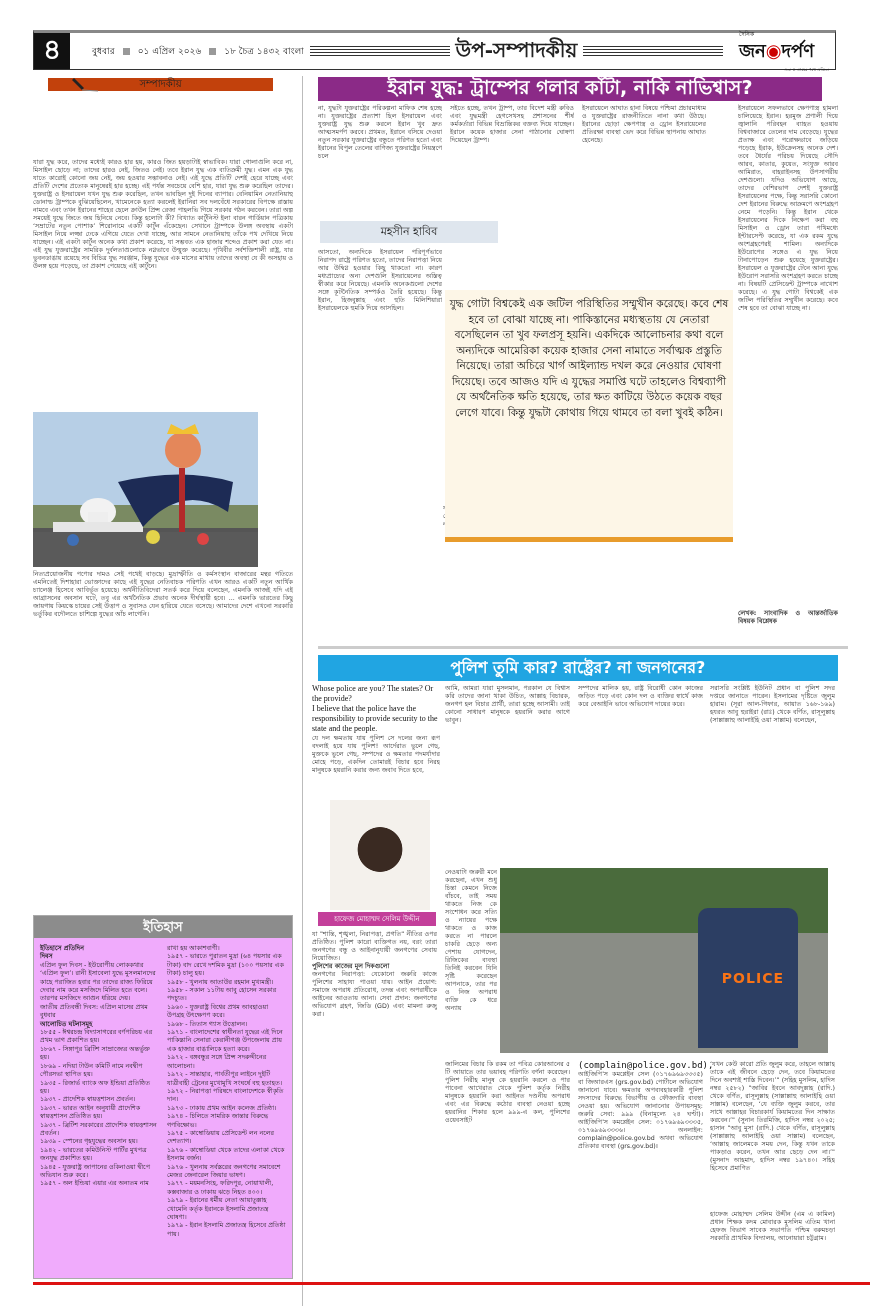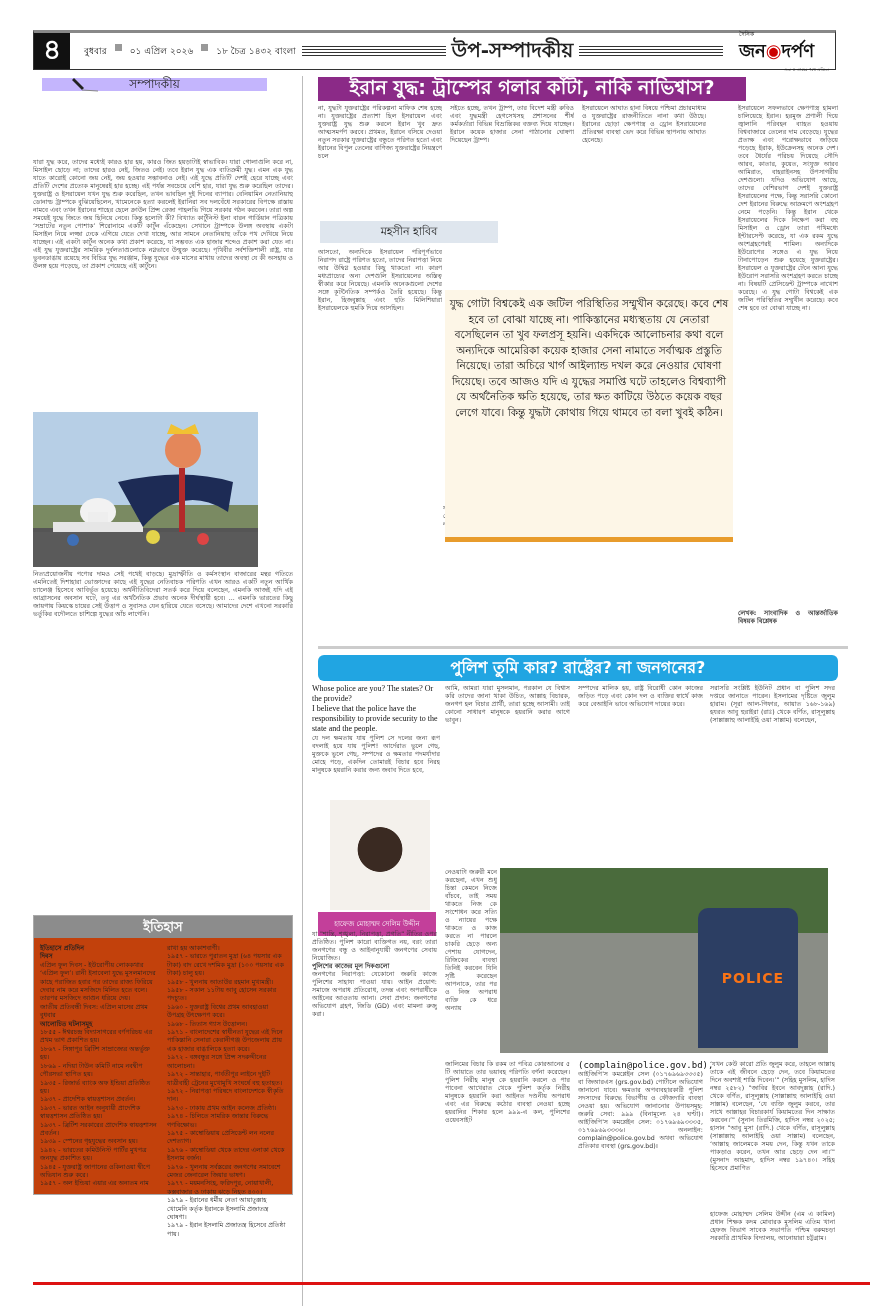--- a/index.html
+++ b/index.html
@@ -4,61 +4,61 @@
 <style>
   * { box-sizing: border-box; margin: 0; padding: 0; }
   html, body { width: 870px; height: 1314px; background: #fff; overflow: hidden; }
   body { font-family: "DejaVu Sans", sans-serif; color: #222; position: relative; }
 
   .page { position: absolute; left: 0; top: 0; width: 870px; height: 1314px; }
 
   
   .masthead { position: absolute; left: 33px; top: 30px; width: 803px; height: 40px; border: 1px solid #333; border-top: 3px solid #888; display: flex; align-items: center; }
   .page-num { width: 36px; height: 100%; background: #111; color: #fff; font: bold 28px "DejaVu Sans", sans-serif; display: flex; align-items: center; justify-content: center; }
-  .dateline { font-size: 9px; margin-left: 14px; white-space: nowrap; display: flex; gap: 8px; }
+  .dateline { font-size: 9px; margin-left: 22px; white-space: nowrap; display: flex; align-items: center; gap: 8px; }
   .sq { display: inline-block; width: 7px; height: 7px; background: #999; }
   .rules { flex: 1; height: 10px; margin: 0 6px; background: repeating-linear-gradient(#333 0 1px, transparent 1px 3px); }
   .section-title { font: bold 20px "DejaVu Sans", sans-serif; white-space: nowrap; }
   .logo { width: 90px; margin-left: 10px; margin-right: 6px; display: flex; flex-direction: column; line-height: 1; }
   .logo-small { font-size: 6px; }
   .logo-main { font: bold 18px "DejaVu Sans", sans-serif; color: #111; }
   .logo-dot { color: #c00; }
   .logo-tag { font-size: 4px; text-align: right; }
 
   .col-divider { position: absolute; left: 302px; top: 76px; width: 1px; height: 1230px; background: #bbb; }
 
   
-  .editorial-banner { position: absolute; left: 42px; top: 78px; width: 225px; height: 13px; background: #c4b5fd; display: flex; align-items: center; justify-content: center; font-size: 12px; }
+  .editorial-banner { position: absolute; left: 48px; top: 78px; width: 225px; height: 13px; background: #c2410c; display: flex; align-items: center; justify-content: center; font-size: 10px; }
   .pen-icon { position: absolute; left: 70px; top: 78px; width: 30px; height: 14px; }
   .ed-headline { position: absolute; left: 33px; top: 98px; width: 225px; text-align: center; font: 20px/1.3 "DejaVu Sans", sans-serif; }
   .body-text { font-size: 6.3px; line-height: 8px; text-align: justify; color: #333; overflow: hidden; }
   .ed-body1 { position: absolute; left: 33px; top: 158px; width: 260px; height: 255px; }
   .photo1 { position: absolute; left: 33px; top: 412px; width: 225px; height: 155px; background: linear-gradient(#b7cfe6 0 60%, #7a8a62 60% 75%, #555 75%); overflow: hidden; }
   .ed-body2 { position: absolute; left: 33px; top: 570px; width: 260px; height: 315px; }
 
-  .history-box { position: absolute; left: 33px; top: 915px; width: 260px; height: 280px; background: #c2410c; border: 1px solid #aaa; }
+  .history-box { position: absolute; left: 33px; top: 915px; width: 260px; height: 364px; background: #f0abfc; border: 1px solid #aaa; }
   .history-banner { height: 22px; background: #8c8c8c; color: #fff; display: flex; align-items: center; justify-content: center; font: bold 13px "DejaVu Sans", sans-serif; position: relative; }
   .history-cols { display: flex; gap: 8px; padding: 6px; font-size: 6.3px; line-height: 8.4px; }
   .history-cols > div { flex: 1; }
   .history-cols .sub { font-weight: bold; }
   .red-bar { position: absolute; left: 33px; top: 1282px; width: 838px; height: 3px; background: #d11; }
 
   
-  .iran-banner { position: absolute; left: 318px; top: 77px; width: 428px; height: 24px; background: #8b2a87; color: #fff; font: bold 19px "DejaVu Sans", sans-serif; display: flex; align-items: center; justify-content: center; white-space: nowrap; }
+  .iran-banner { position: absolute; left: 318px; top: 77px; width: 504px; height: 24px; background: #8b2a87; color: #fff; font: bold 19px "DejaVu Sans", sans-serif; display: flex; align-items: center; justify-content: center; white-space: nowrap; }
   .iran-cols { position: absolute; left: 318px; top: 104px; width: 520px; height: 540px; }
   .iran-col { position: absolute; width: 124px; }
   .author-box { position: absolute; left: 320px; top: 221px; width: 178px; height: 22px; background: #dfe6ee; display: flex; align-items: center; justify-content: center; font: 11px "DejaVu Sans", sans-serif; }
   .pullquote { position: absolute; left: 445px; top: 290px; width: 288px; height: 252px; background: #fdf6e7; border-bottom: 5px solid #e89c2c; padding: 6px 4px; font: 10.5px/15.5px "DejaVu Sans", sans-serif; text-align: center; color: #111; }
   .grey-rule { position: absolute; left: 318px; top: 646px; width: 530px; height: 3px; background: #ccc; }
 
   
-  .police-banner { position: absolute; left: 318px; top: 655px; width: 520px; height: 26px; background: #21a5e2; color: #fff; font: bold 16px "DejaVu Sans", sans-serif; display: flex; align-items: center; justify-content: center; border-radius: 6px; }
+  .police-banner { position: absolute; left: 318px; top: 655px; width: 520px; height: 26px; background: #21a5e2; color: #fff; font: bold 16px "DejaVu Sans", sans-serif; display: flex; align-items: center; justify-content: center; }
   .police-intro { position: absolute; left: 312px; top: 684px; width: 128px; font: 8px/10px "Liberation Serif", serif; color: #111; }
   .portrait { position: absolute; left: 330px; top: 800px; width: 100px; height: 110px; background: radial-gradient(circle at 50% 45%, #3a2a22 0 28%, #f4f1ec 29%); }
-  .portrait-caption { position: absolute; left: 318px; top: 912px; width: 118px; height: 24px; background: #c33f9a; color: #fff; font-size: 7px; display: flex; align-items: center; justify-content: center; }
+  .portrait-caption { position: absolute; left: 318px; top: 912px; width: 118px; height: 14px; background: #c33f9a; color: #fff; font-size: 7px; display: flex; align-items: center; justify-content: center; }
   .police-photo { position: absolute; left: 500px; top: 868px; width: 328px; height: 185px; background: linear-gradient(#4a6b3c 0 35%, #8a8d86 35% 100%); overflow: hidden; }
   .police-vest { position: absolute; right: 30px; top: 40px; width: 100px; height: 140px; background: #2c3e63; border-radius: 10px 10px 0 0; }
   .police-label { position: absolute; right: 40px; top: 100px; background: #2c3e63; color: #f97316; font: bold 14px "DejaVu Sans", sans-serif; padding: 2px 4px; letter-spacing: 1px; }
   .email { font: 9px "DejaVu Sans Mono", monospace; color: #111; }
 </style>
 </head>
 <body>
 
 <div class="page">
 

